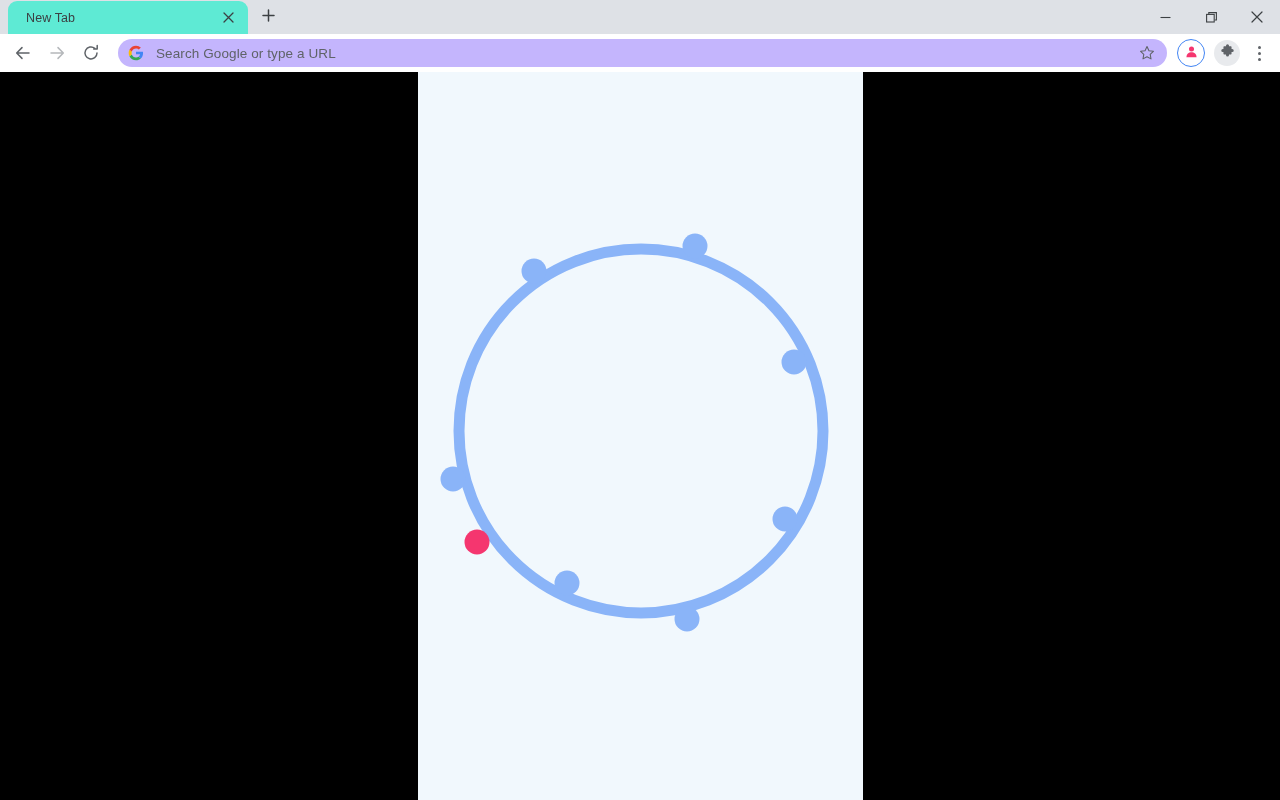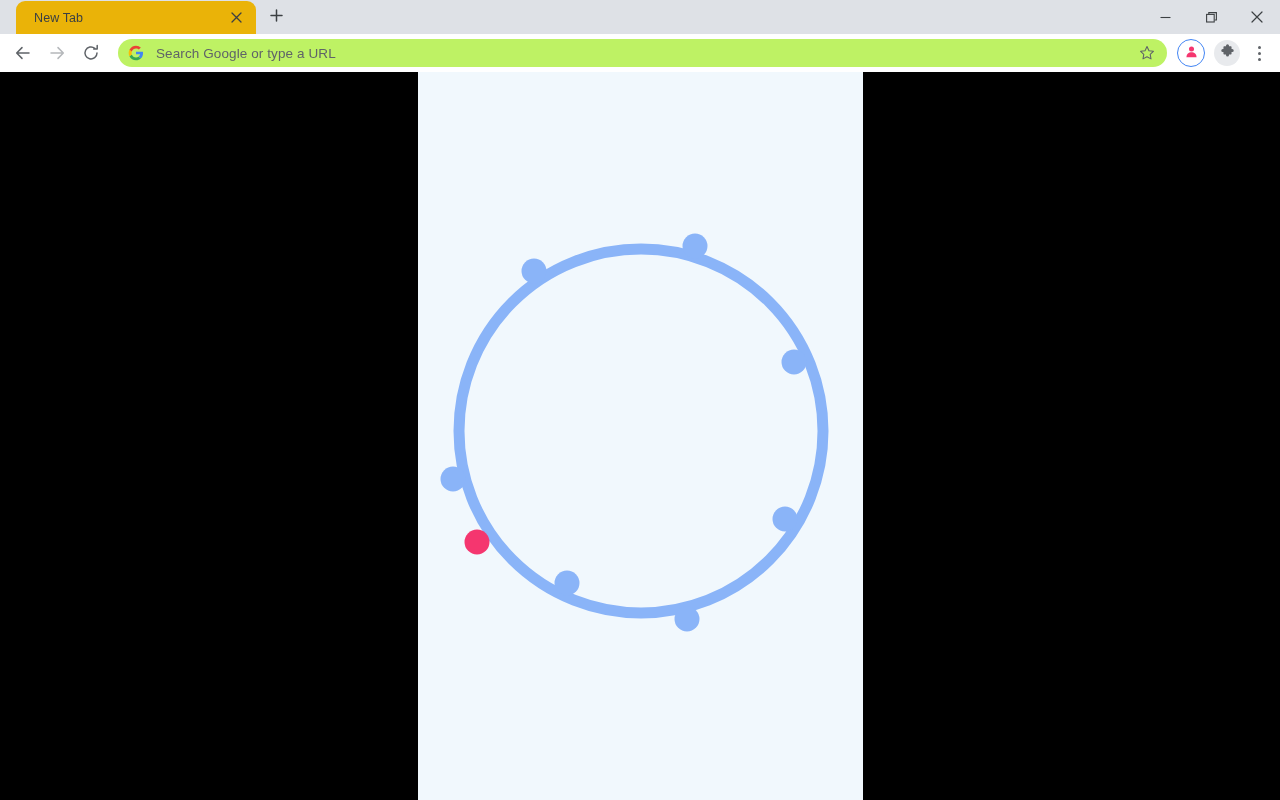--- a/index.html
+++ b/index.html
@@ -18,27 +18,27 @@
   .tabstrip {
     height: 34px;
     background: #dee1e6;
     display: flex;
     align-items: flex-end;
     position: relative;
     flex: 0 0 34px;
   }
   .tab {
     width: 240px; height: 33px;
-    background: #eab308;
+    background: #5eead4;
     border-top-left-radius: 9px;
     border-top-right-radius: 9px;
     display: flex; align-items: center;
     padding: 0 10px 0 18px;
     position: relative;
-    margin-left: 16px;
+    margin-left: 8px;
     gap: 40px;
   }
   .tab-title {
     font-size: 12.5px;
     color: #3c4043;
     flex: 1;
     white-space: nowrap;
     overflow: hidden;
     text-overflow: ellipsis;
     letter-spacing: .1px;
@@ -84,21 +84,21 @@
     display: flex; align-items: center; justify-content: center;
     border-radius: 50%;
     flex: 0 0 30px;
     margin: 0 2px;
   }
   .tb-btn svg { display:block; }
 
   .omnibox {
     flex: 1;
     height: 28px;
-    background: #bef264;
+    background: #c4b5fd;
     border-radius: 14px;
     display: flex;
     align-items: center;
     margin: 0 6px 0 10px;
     padding: 0 6px 0 10px;
     position: relative;
     min-width: 0;
   }
   .omnibox .g-icon { flex: 0 0 16px; width:16px; height:16px; margin-right: 12px; }
   .omnibox-text {

